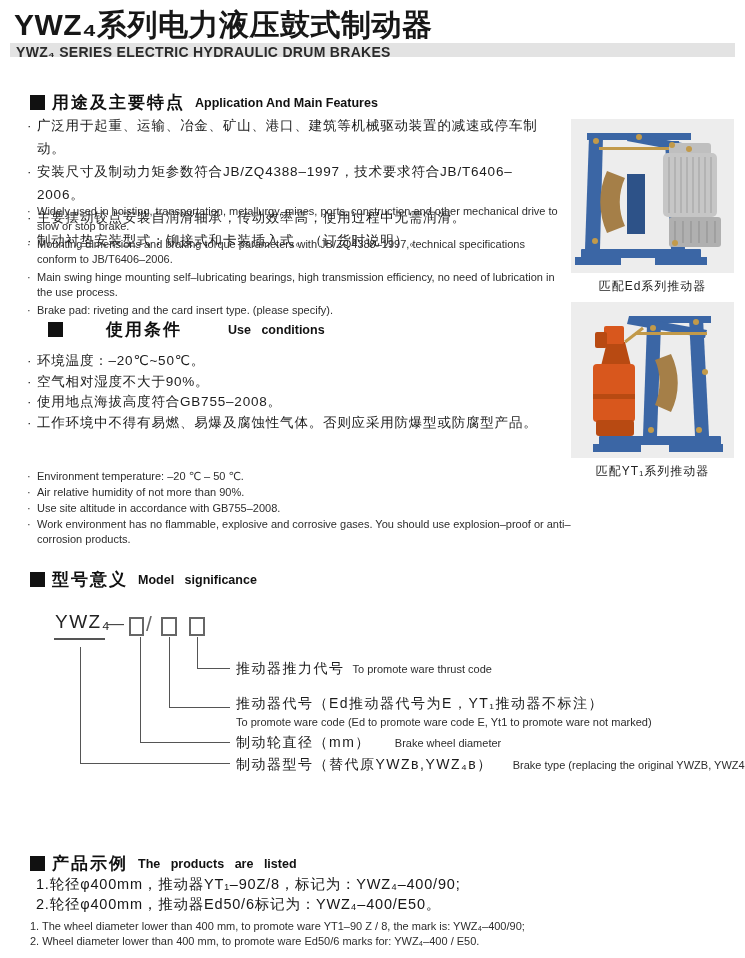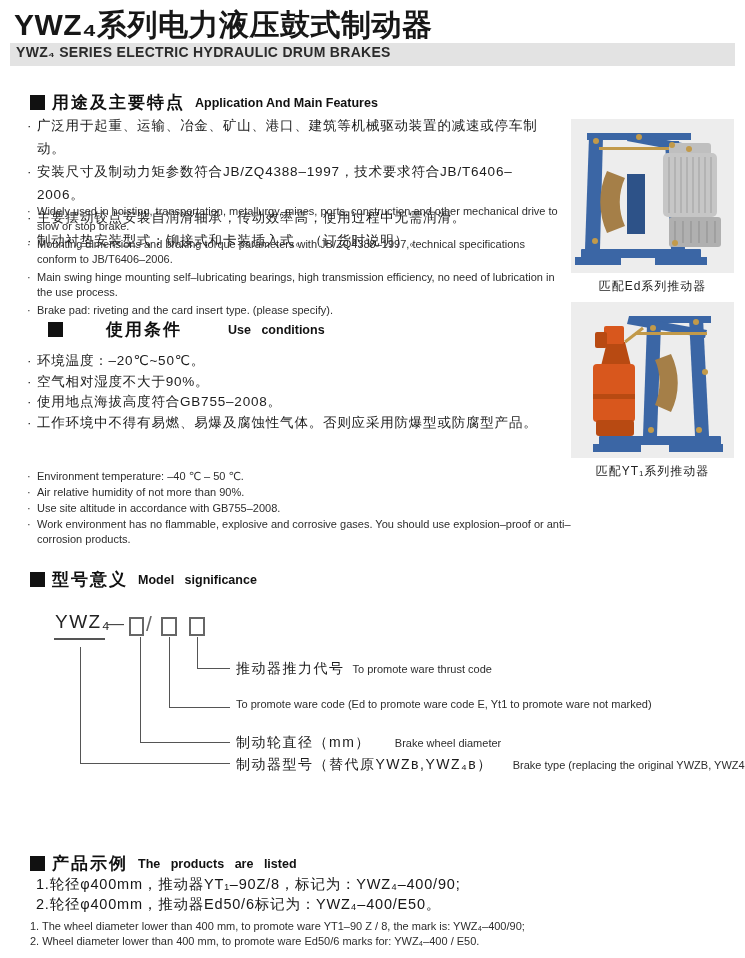--- a/index.html
+++ b/index.html
@@ -1,21 +1,21 @@
 <!DOCTYPE html>
 <html><head>
 <meta charset="utf-8">
 <style>
   html,body{margin:0;padding:0;background:#ffffff;}
   .page{position:relative;width:745px;height:958px;background:#ffffff;overflow:hidden;
         font-family:"Liberation Sans","DejaVu Sans",sans-serif;color:#1a1a1a;}
 
   
   .main-title{position:absolute;left:14px;top:5px;font-size:30px;font-weight:700;letter-spacing:0.5px;color:#171717;}
-  .subtitle-bar{position:absolute;left:10px;top:43px;width:725px;height:23px;background:#e3e3e3;
+  .subtitle-bar{position:absolute;left:10px;top:43px;width:725px;height:14px;background:#e3e3e3;
                 line-height:19px;font-size:14px;font-weight:700;color:#2b2b2b;padding-left:6px;
                 box-sizing:border-box;letter-spacing:0.3px;}
 
   
   .sec-header{position:absolute;display:flex;align-items:center;padding-left:16px;}
   .sq{width:15px;height:15px;background:#111;margin-right:7px;flex:0 0 auto;}
   .zh-h{font-size:17px;font-weight:700;letter-spacing:2px;color:#111;}
   .en-h{font-size:12.5px;font-weight:700;margin-left:10px;color:#111;}
   .en-h.wide{word-spacing:7px;}
 
@@ -161,21 +161,21 @@
       </div>
     <div class="bitem">
         <span class="dot">·</span>
         <span>工作环境中不得有易燃、易爆及腐蚀性气体。否则应采用防爆型或防腐型产品。</span>
       </div>
   </div>
 
   <div class="blist en-list flush" style="left:27px;top:469px;width:560px;">
     <div class="bitem">
         <span class="dot">·</span>
-        <span>Environment temperature: –40 ℃ – 50 ℃.</span>
+        <span>Environment temperature: –20 ℃ – 50 ℃.</span>
       </div>
     <div class="bitem">
         <span class="dot">·</span>
         <span>Air relative humidity of not more than 90%.</span>
       </div>
     <div class="bitem">
         <span class="dot">·</span>
         <span>Use site altitude in accordance with GB755–2008.</span>
       </div>
     <div class="bitem">
@@ -239,20 +239,21 @@
     <div class="hline" style="left:140px;top:138px;width:90px;"></div>
     <div class="vline" style="left:169px;top:33px;height:70px;"></div>
     <div class="hline" style="left:169px;top:103px;width:61px;"></div>
     <div class="vline" style="left:197px;top:33px;height:31px;"></div>
     <div class="hline" style="left:197px;top:64px;width:33px;"></div>
 
     <div class="dlabel" style="top:55px;">
       <span class="zh">推动器推力代号</span><span class="en">To promote ware thrust code</span>
     </div>
     <div class="dlabel" style="top:91px;">
+      <div class="zh">推动器代号（Ed推动器代号为E，YT₁推动器不标注）</div>
       <div class="en-block">To promote ware code (Ed to promote ware code E, Yt1 to promote ware not marked)</div>
     </div>
     <div class="dlabel" style="top:129px;">
       <span class="zh">制动轮直径（mm）</span><span class="en" style="margin-left:24px;">Brake wheel diameter</span>
     </div>
     <div class="dlabel" style="top:151px;">
       <span class="zh">制动器型号（替代原YWZʙ,YWZ₄ʙ）</span><span class="en" style="margin-left:20px;">Brake type (replacing the original YWZB, YWZ4B)</span>
     </div>
   </div>
 

